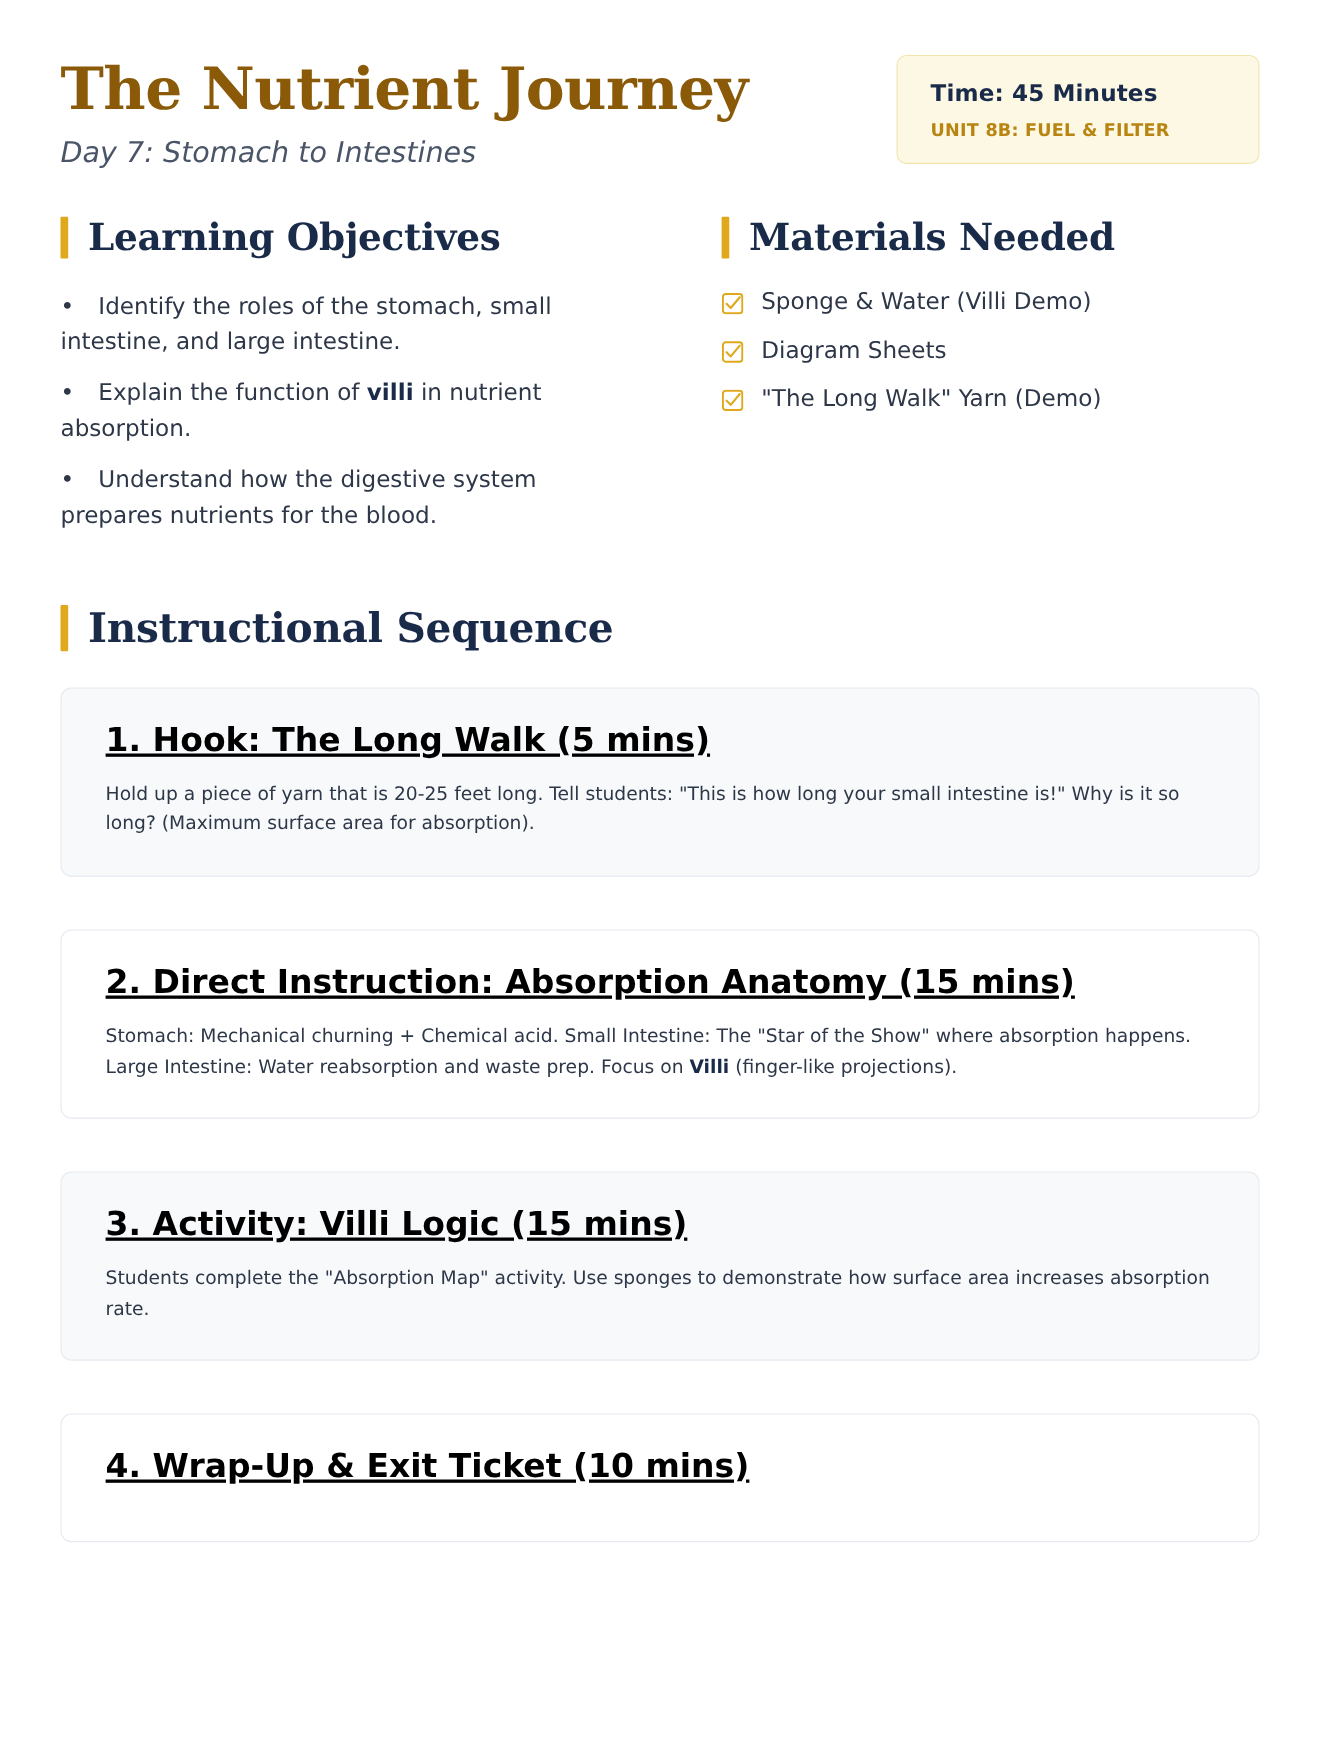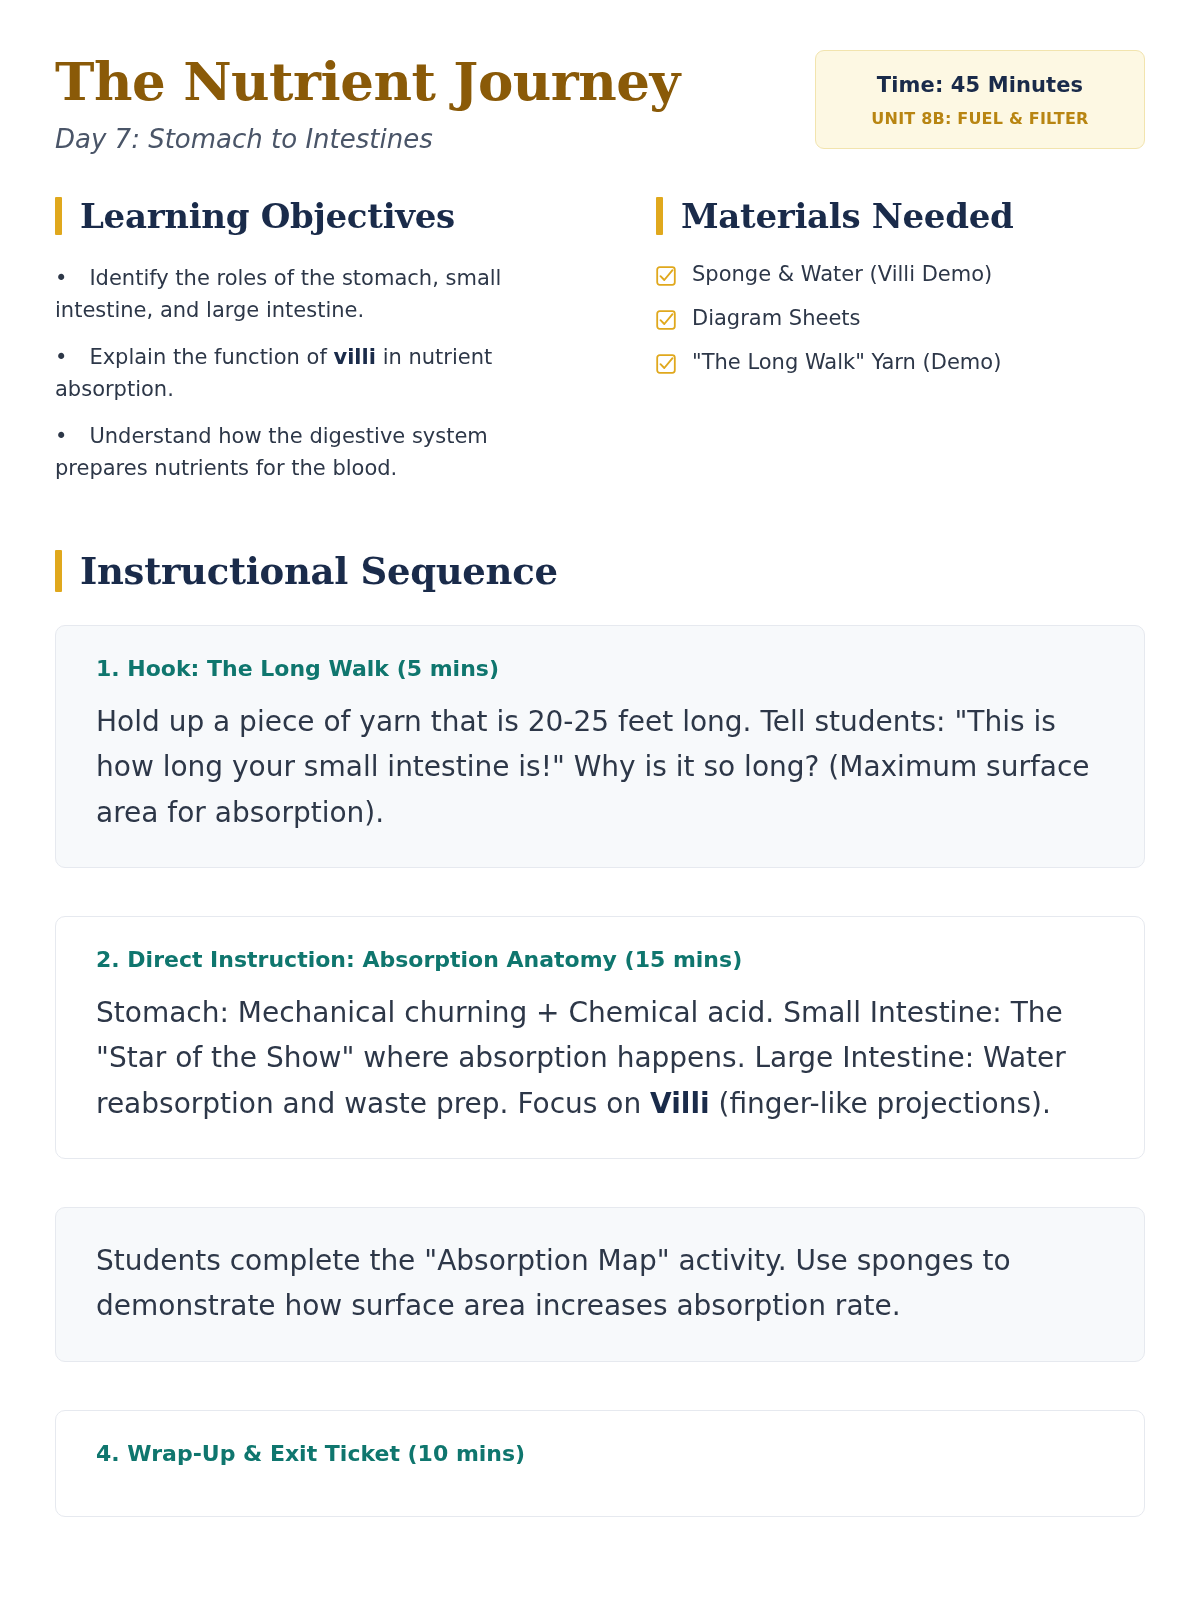--- a/index.html
+++ b/index.html
@@ -37,21 +37,21 @@
     font-size: 26px;
     font-style: italic;
     color: #4a5568;
     margin-top: 14px;
   }
   .meta-box {
     background: #fdf8e3;
     border: 1px solid #f2e4ae;
     border-radius: 9px;
     padding: 22px 30px 20px 30px;
-    text-align: center;
+    text-align: left;
     min-width: 330px;
   }
   .meta-time {
     font-size: 21px;
     font-weight: bold;
     color: #1a2b4a;
     letter-spacing: 0.1px;
   }
   .meta-unit {
     font-size: 16px;
@@ -120,27 +120,28 @@
   .seq-head .bar { height: 42px; }
 
   .step {
     border: 1px solid #e6e9ef;
     border-radius: 10px;
     padding: 30px 40px 32px 40px;
     margin-bottom: 48px;
   }
   .step.alt { background: #f7f9fb; }
   .step-title {
-    font-size: 22px;
-    font-weight: bold;
-    color: #0f766e;
+    font-size: 30px;
+    font-weight: bold;
+    color: #000000;
     margin-bottom: 18px;
+    text-decoration: underline;
   }
   .step-body {
-    font-size: 28px;
+    font-size: 17px;
     line-height: 1.62;
     color: #2d3748;
   }
   .step-body b { font-weight: bold; color: #1a2b4a; }
 </style>
 </head>
 <body>
 
 <div class="page">
 
@@ -219,20 +220,21 @@
     <div class="step-title">1. Hook: The Long Walk (5 mins)</div>
     <div class="step-body"><span>Hold up a piece of yarn that is 20-25 feet long. Tell students: "This is how long your small intestine is!" Why is it so long? (Maximum surface area for absorption).</span></div>
   </div>
 
   <div class="step">
     <div class="step-title">2. Direct Instruction: Absorption Anatomy (15 mins)</div>
     <div class="step-body"><span>Stomach: Mechanical churning + Chemical acid. Small Intestine: The "Star of the Show" where absorption happens. Large Intestine: Water reabsorption and waste prep. Focus on </span><b>Villi</b><span> (finger-like projections).</span></div>
   </div>
 
   <div class="step alt">
+    <div class="step-title">3. Activity: Villi Logic (15 mins)</div>
     <div class="step-body"><span>Students complete the "Absorption Map" activity. Use sponges to demonstrate how surface area increases absorption rate.</span></div>
   </div>
 
   <div class="step">
     <div class="step-title">4. Wrap-Up &amp; Exit Ticket (10 mins)</div>
   </div>
 
 </div>
 
 </body></html>

